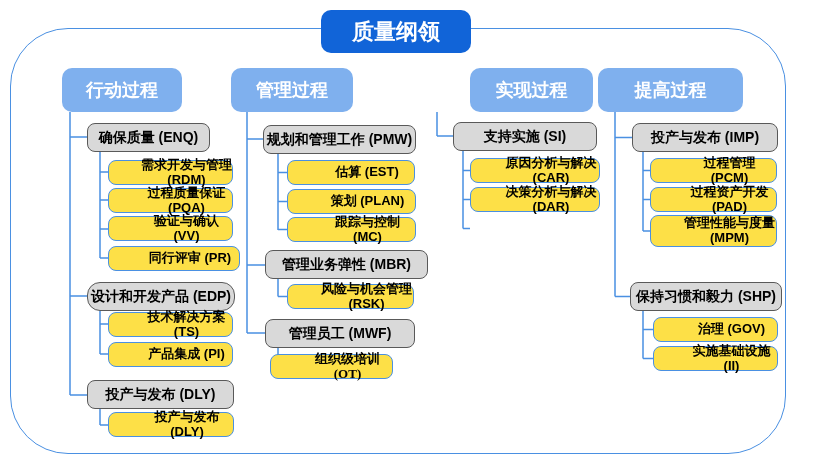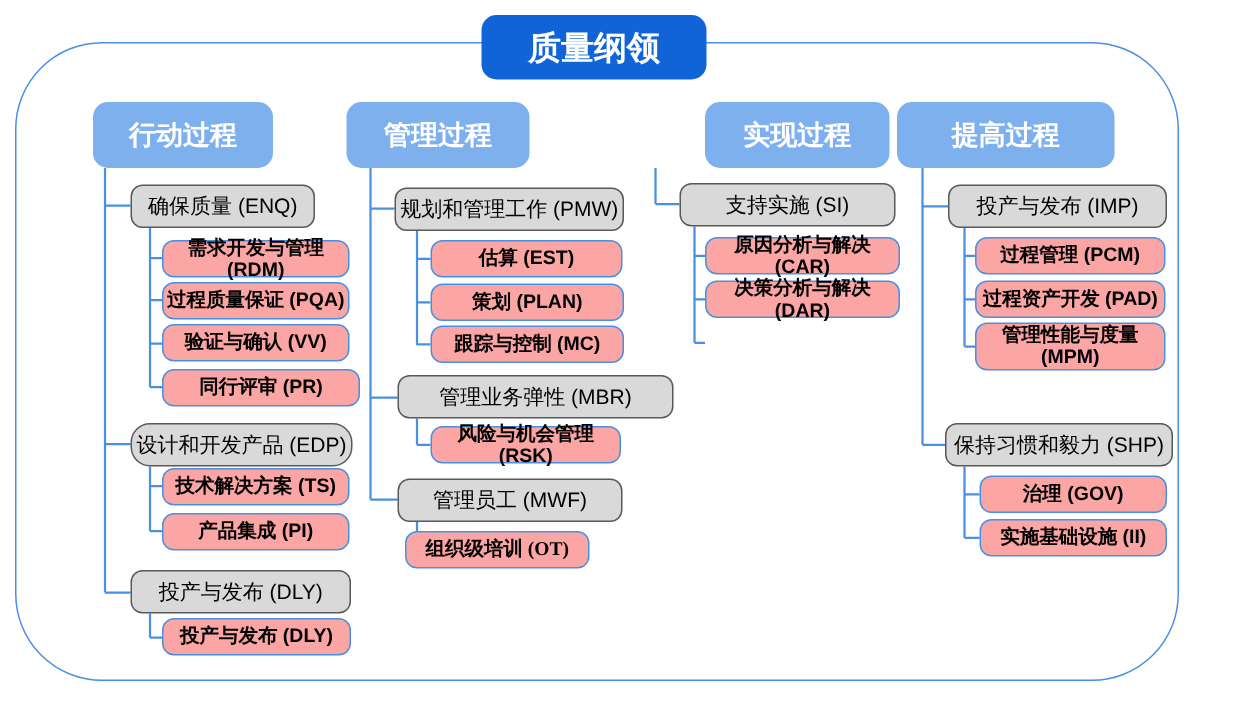--- a/index.html
+++ b/index.html
@@ -8,26 +8,26 @@
   .frame{position:absolute;left:10px;top:28px;width:774px;height:424px;
          border:1.5px solid var(--line,#4a90e2);border-radius:58px;background:transparent;}
   .title{position:absolute;left:321px;top:10px;width:150px;height:43px;
          background:var(--title-bg,#1164d8);color:#fff;font-size:22px;font-weight:bold;
          border-radius:10px;display:flex;align-items:center;justify-content:center;z-index:3;}
   .hdr{position:absolute;height:44px;background:var(--hdr-bg,#7fb0ee);color:#fff;
        font-size:18px;font-weight:bold;border-radius:10px;
        display:flex;align-items:center;justify-content:center;z-index:2;}
   .grp{position:absolute;height:29px;background:var(--grp-bg,#d9d9d9);
        border:1.5px solid var(--grp-border,#595959);border-radius:8px;
-       color:#000;font-size:14px;font-weight:normal;
+       color:#000;font-size:14px;font-weight:bold;
        display:flex;align-items:center;justify-content:center;z-index:2;box-sizing:border-box;}
-  .leaf{position:absolute;height:25px;background:#fca5a5;
+  .leaf{position:absolute;height:25px;background:#fde047;
         border:1.5px solid var(--line,#4a90e2);border-radius:8px;
         color:#000;font-size:13px;font-weight:bold;text-align:center;line-height:1.15;
-        display:flex;align-items:center;justify-content:center;z-index:2;box-sizing:border-box;}
+        display:flex;align-items:center;justify-content:center;z-index:2;box-sizing:border-box;padding-left:32px;}
   svg.conn{position:absolute;left:0;top:0;z-index:1;}
 </style>
 </head>
 <body>
 
 <div class="stage">
 
   <div class="frame"></div>
 
   <svg class="conn" width="839" height="469" fill="none" stroke="#4a90e2" stroke-width="1.5">
@@ -62,21 +62,21 @@
   <div class="leaf" style="left:108px;top:312px;width:125px;">技术解决方案 (TS)</div>
   <div class="leaf" style="left:108px;top:342px;width:125px;">产品集成 (PI)</div>
   <div class="grp" style="left:87px;top:380px;width:147px;">投产与发布 (DLY)</div>
   <div class="leaf" style="left:108px;top:412px;width:126px;">投产与发布 (DLY)</div>
 
   <div class="hdr" style="left:231px;top:68px;width:122px;">管理过程</div>
   <div class="grp" style="left:263px;top:125px;width:153px;">规划和管理工作 (PMW)</div>
   <div class="leaf" style="left:287px;top:160px;width:128px;">估算 (EST)</div>
   <div class="leaf" style="left:287px;top:189px;width:129px;">策划 (PLAN)</div>
   <div class="leaf" style="left:287px;top:217px;width:129px;">跟踪与控制 (MC)</div>
-  <div class="grp" style="left:265px;top:250px;width:184px;">管理业务弹性 (MBR)</div>
+  <div class="grp" style="left:265px;top:250px;width:163px;">管理业务弹性 (MBR)</div>
   <div class="leaf" style="left:287px;top:284px;width:127px;">风险与机会管理 (RSK)</div>
   <div class="grp" style="left:265px;top:319px;width:150px;">管理员工 (MWF)</div>
   <div class="leaf" style="left:270px;top:354px;width:123px;font-family:Liberation Serif, serif;">组织级培训 (OT)</div>
 
   <div class="hdr" style="left:425px;top:68px;width:123px;margin-left:45px;">实现过程</div>
   <div class="grp" style="left:453px;top:122px;width:144px;">支持实施 (SI)</div>
   <div class="leaf" style="left:470px;top:158px;width:130px;">原因分析与解决 (CAR)</div>
   <div class="leaf" style="left:470px;top:187px;width:130px;">决策分析与解决 (DAR)</div>
 
   <div class="hdr" style="left:598px;top:68px;width:145px;">提高过程</div>

